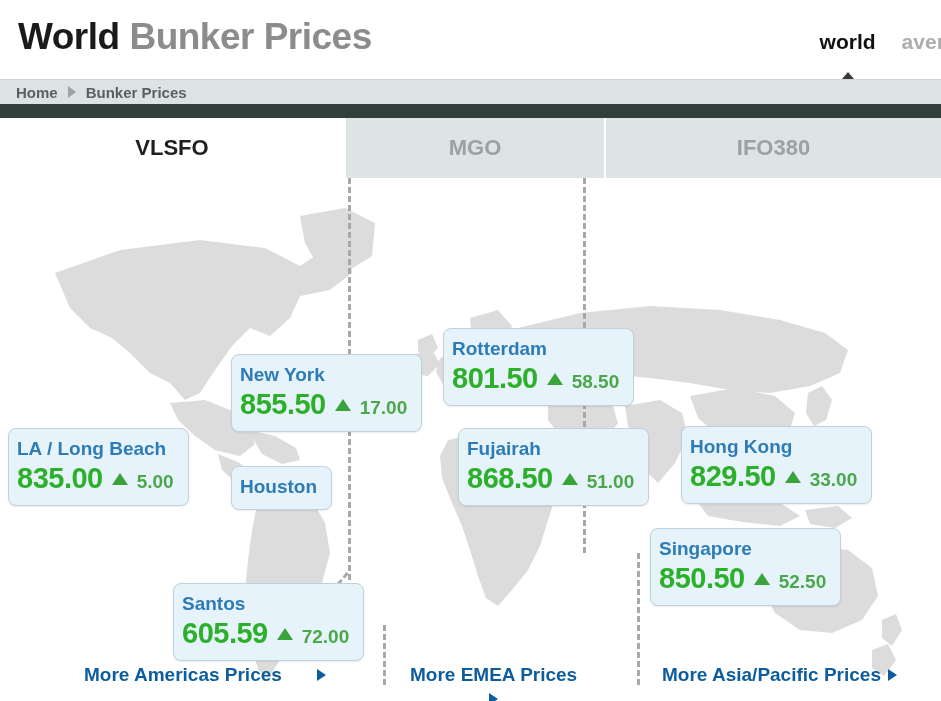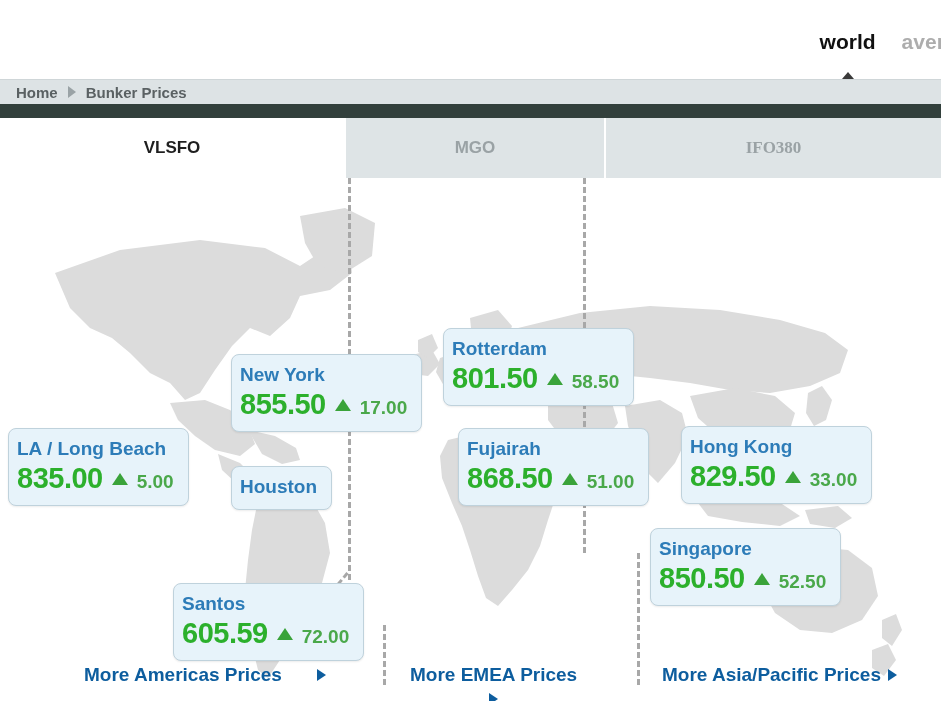--- a/index.html
+++ b/index.html
@@ -89,37 +89,37 @@
     height: 60px;
     display: flex;
     background: #ffffff;
     position: relative;
   }
   .tab {
     flex: 0 0 auto;
     display: flex;
     align-items: center;
     justify-content: center;
-    font-size: 17px;
+    font-size: 22px;
     font-weight: bold;
     cursor: pointer;
     position: relative;
   }
   .tab.active {
     width: 344px;
     background: #ffffff;
     color: #1f1f1f;
   }
   .tab.inactive {
     background: #dee4e6;
     color: #9aa2a5;
     border-left: 2px solid #ffffff;
   }
   .tab-mgo    { width: 260px; }
-  .tab-ifo380 { width: 337px; font-family: Liberation Serif, serif; }
+  .tab-ifo380 { width: 337px; }
 
   
   .map-area {
     position: relative;
     height: 507px;
     background: #ffffff;
     overflow: hidden;
   }
   .map-svg {
     position: absolute;
@@ -233,20 +233,24 @@
     border-left: 9px solid #0d5d9e;
   }
   .link-americas { left: 84px;  top: 10px; gap: 35px; }
   .link-emea     { left: 410px; top: 10px; flex-direction: column; }
   .link-asia     { left: 662px; top: 10px; }
 </style>
 </head>
 <body>
 
 <div class="header">
+  <div class="page-title">
+    <span class="title-strong">World</span>
+    <span class="title-light">Bunker Prices</span>
+  </div>
   <div class="top-nav">
     <span class="top-nav-item active">world</span>
     <span class="top-nav-item">average</span>
   </div>
 </div>
 
 <div class="breadcrumb">
   <span class="crumb">Home</span>
   <span class="crumb-sep"></span>
   <span class="crumb">Bunker Prices</span>

